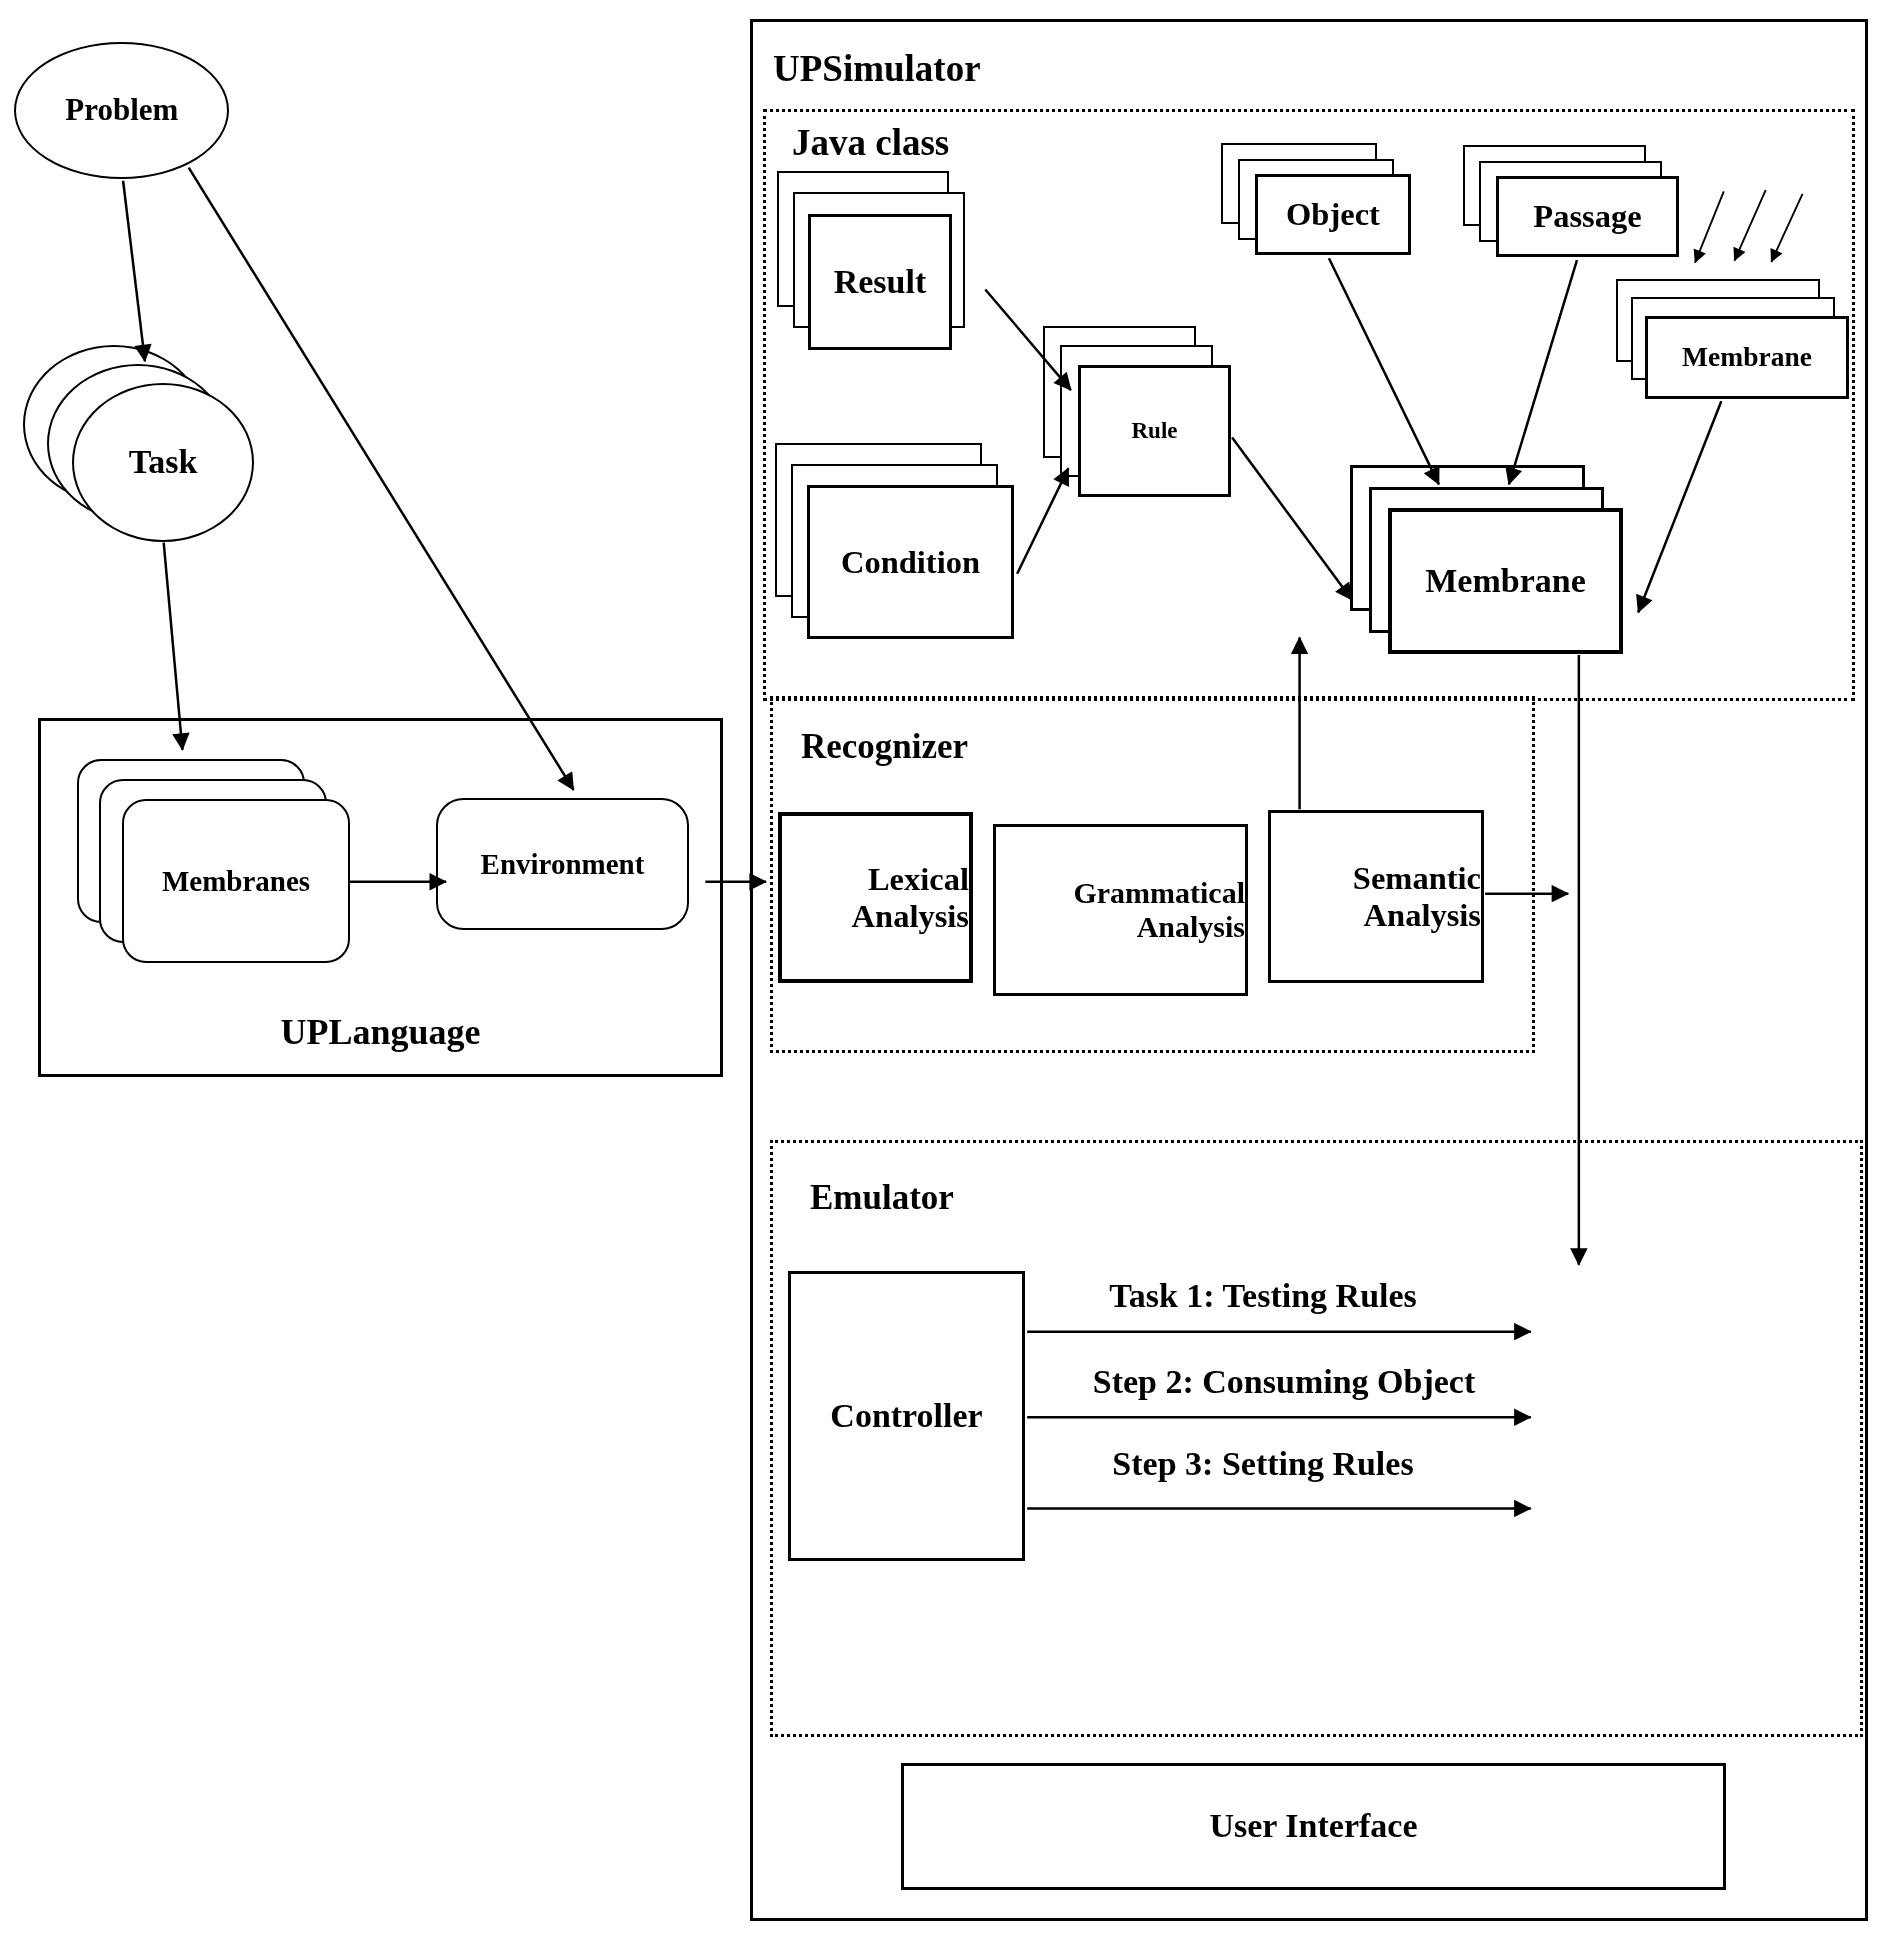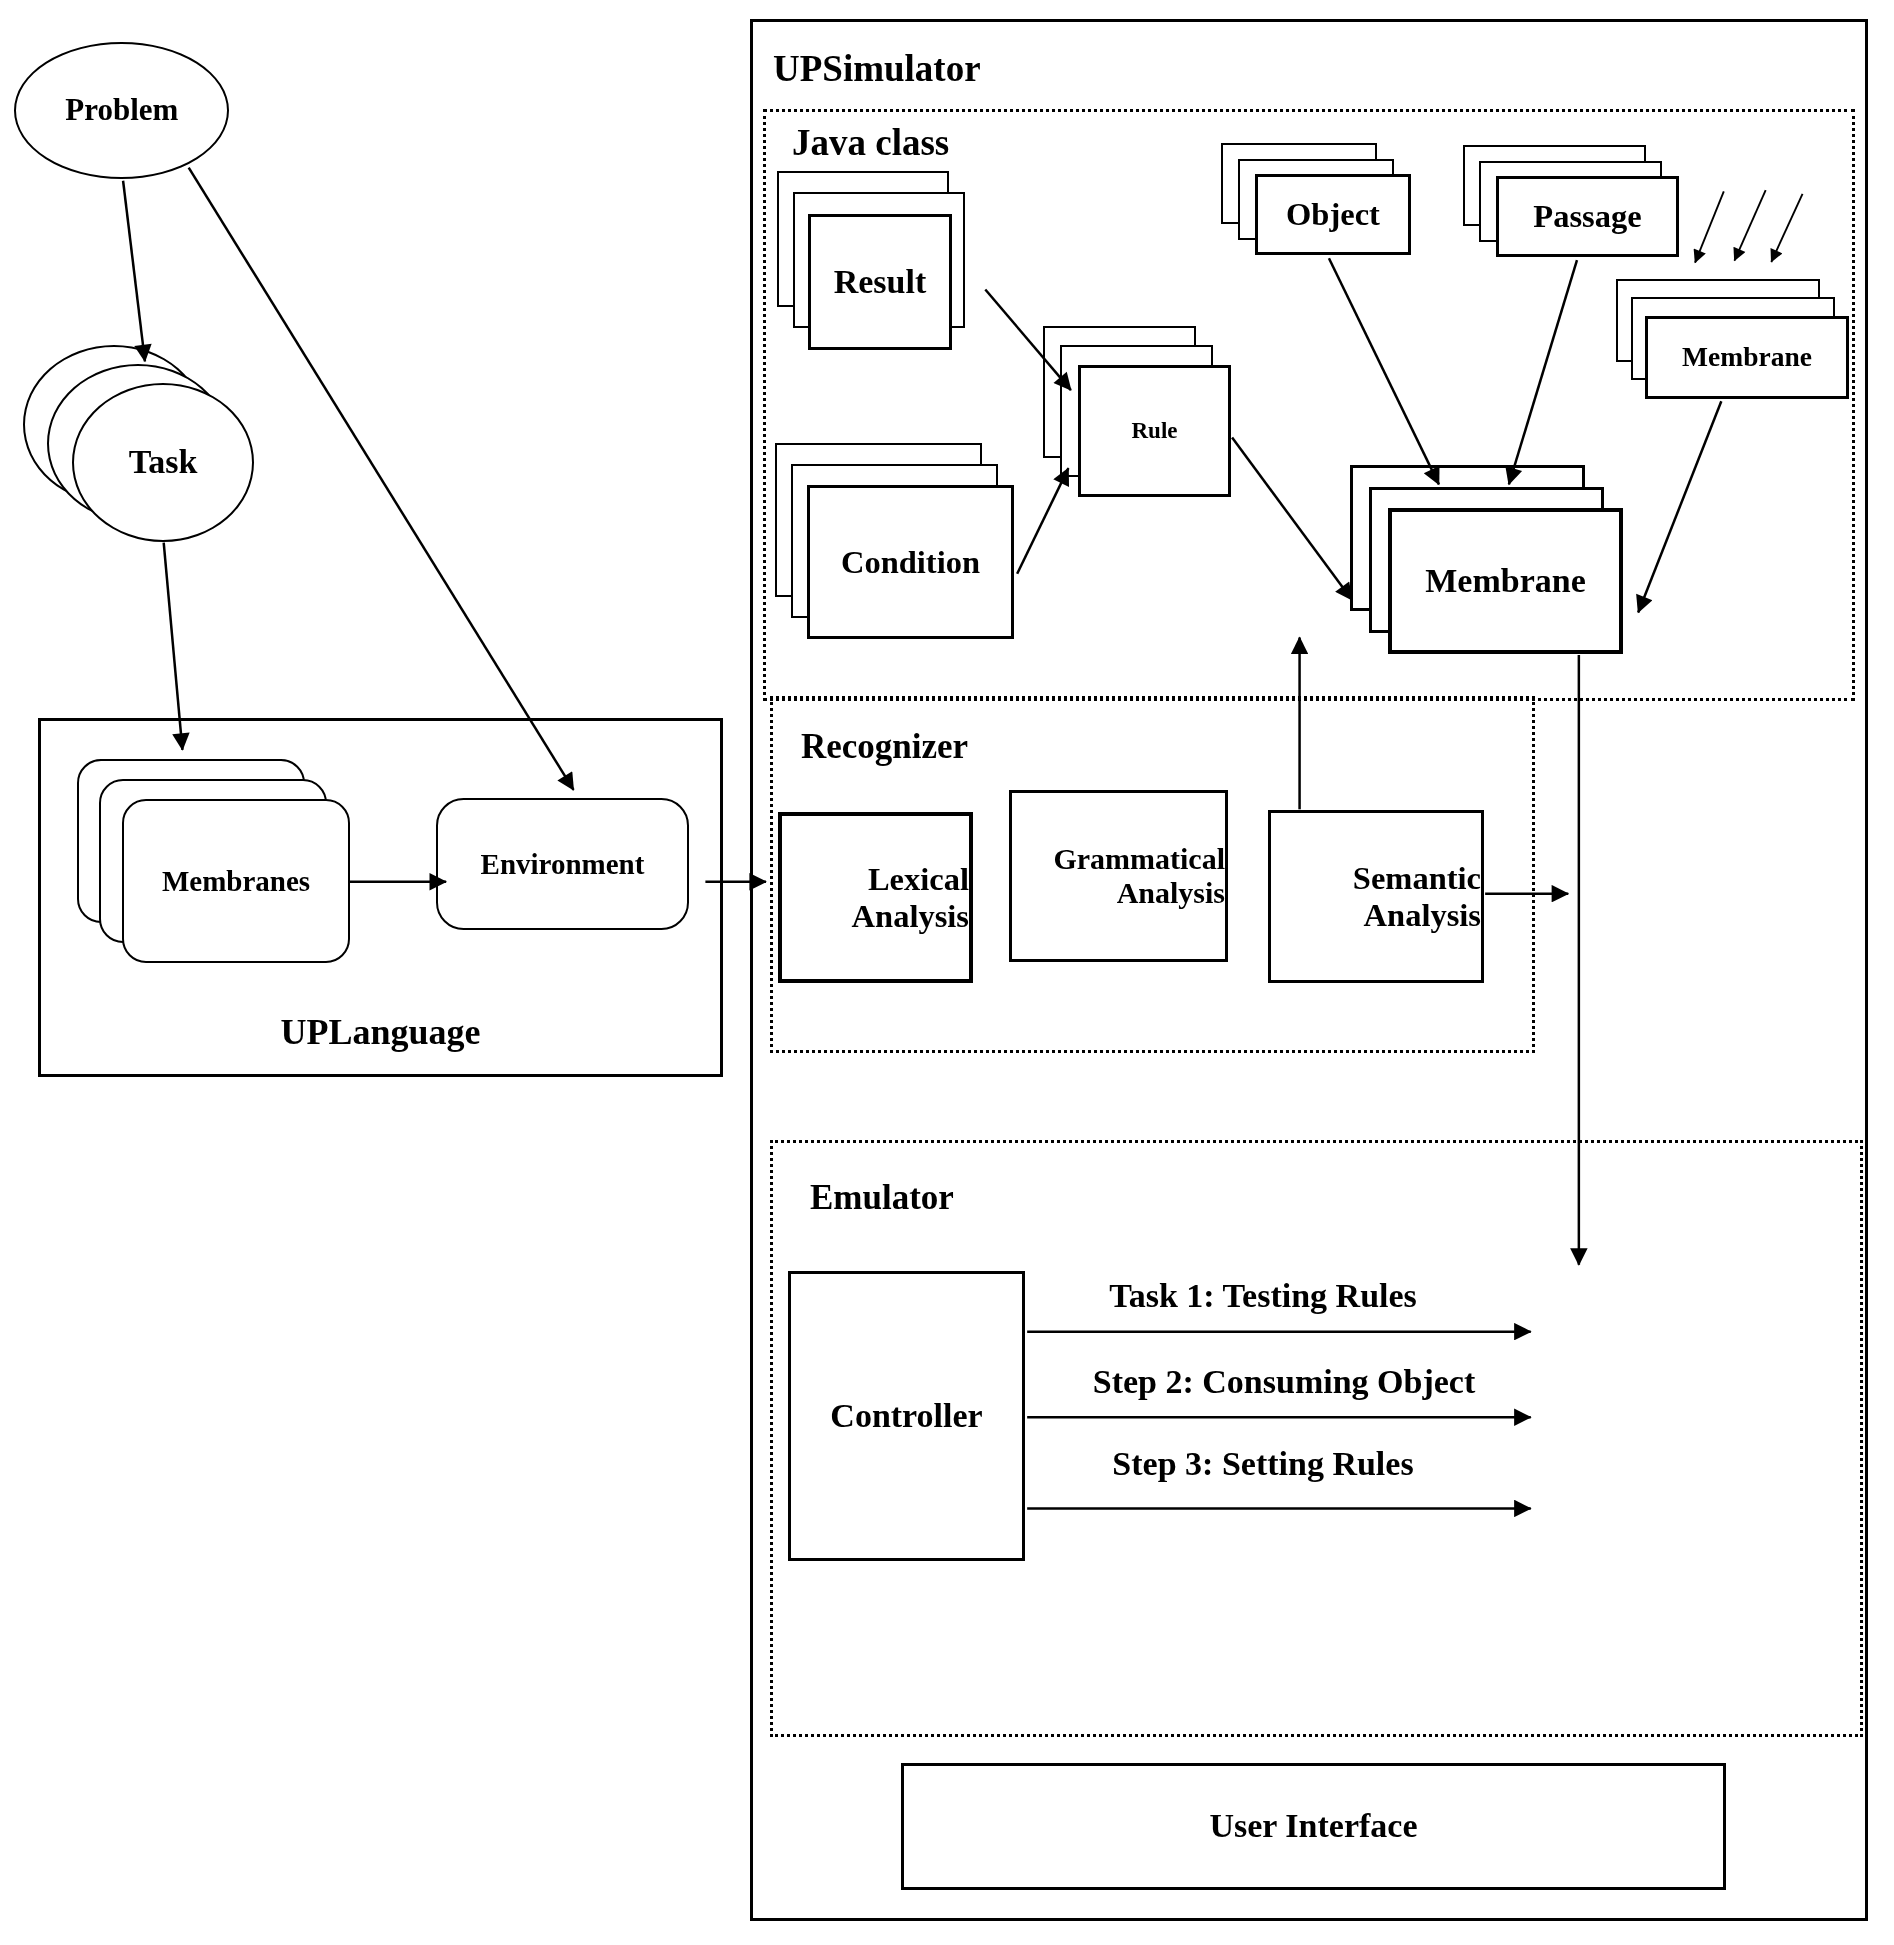--- a/index.html
+++ b/index.html
@@ -97,21 +97,21 @@
   </div>
 
   <div class="abs dotted" style="left:770px;top:696px;width:765px;height:357px;"></div>
   <div class="abs title" style="left:801px;top:727px;font-size:35px;">
     <span>Recognizer</span>
   </div>
 
   <div class="abs box lbl" style="left:778px;top:812px;width:195px;height:171px;border-width:4.4px;font-size:32.5px;">
     <span>Lexical Analysis</span>
   </div>
-  <div class="abs box lbl" style="left:993px;top:790px;width:219px;height:172px;border-width:3.1px;font-size:30px;margin-left:16px;">
+  <div class="abs box lbl" style="left:993px;top:824px;width:255px;height:172px;border-width:3.1px;font-size:30px;">
     <span>Grammatical Analysis</span>
   </div>
   <div class="abs box lbl" style="left:1268px;top:810px;width:216px;height:173px;border-width:3.7px;font-size:32.5px;">
     <span>Semantic Analysis</span>
   </div>
 
   <div class="abs dotted" style="left:770px;top:1140px;width:1093px;height:597px;"></div>
   <div class="abs title" style="left:810px;top:1178px;font-size:35px;">
     <span>Emulator</span>
   </div>

